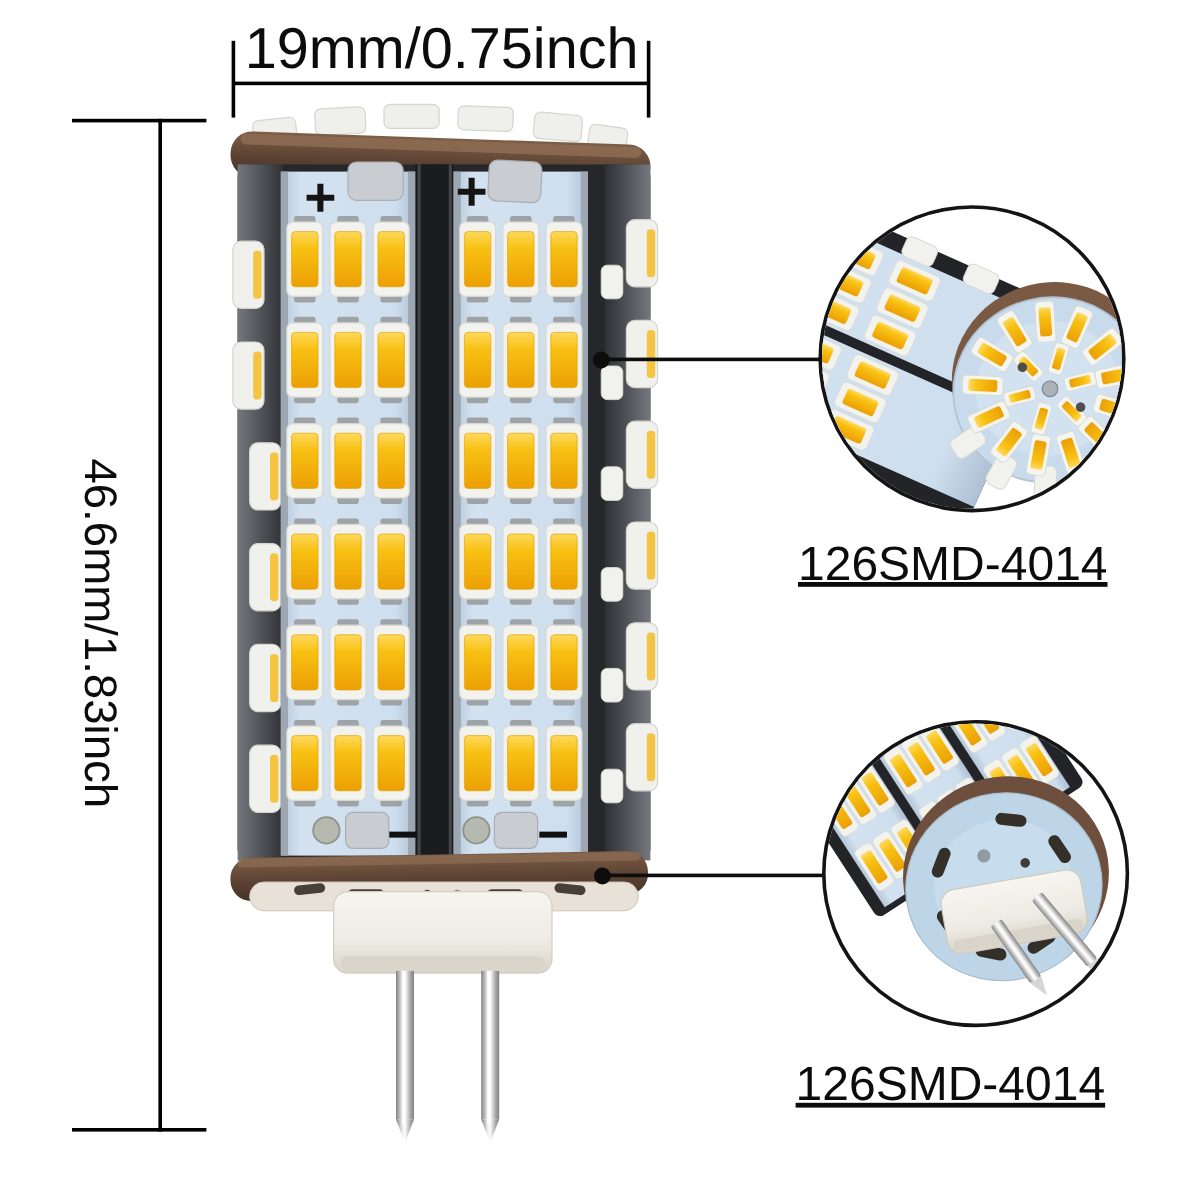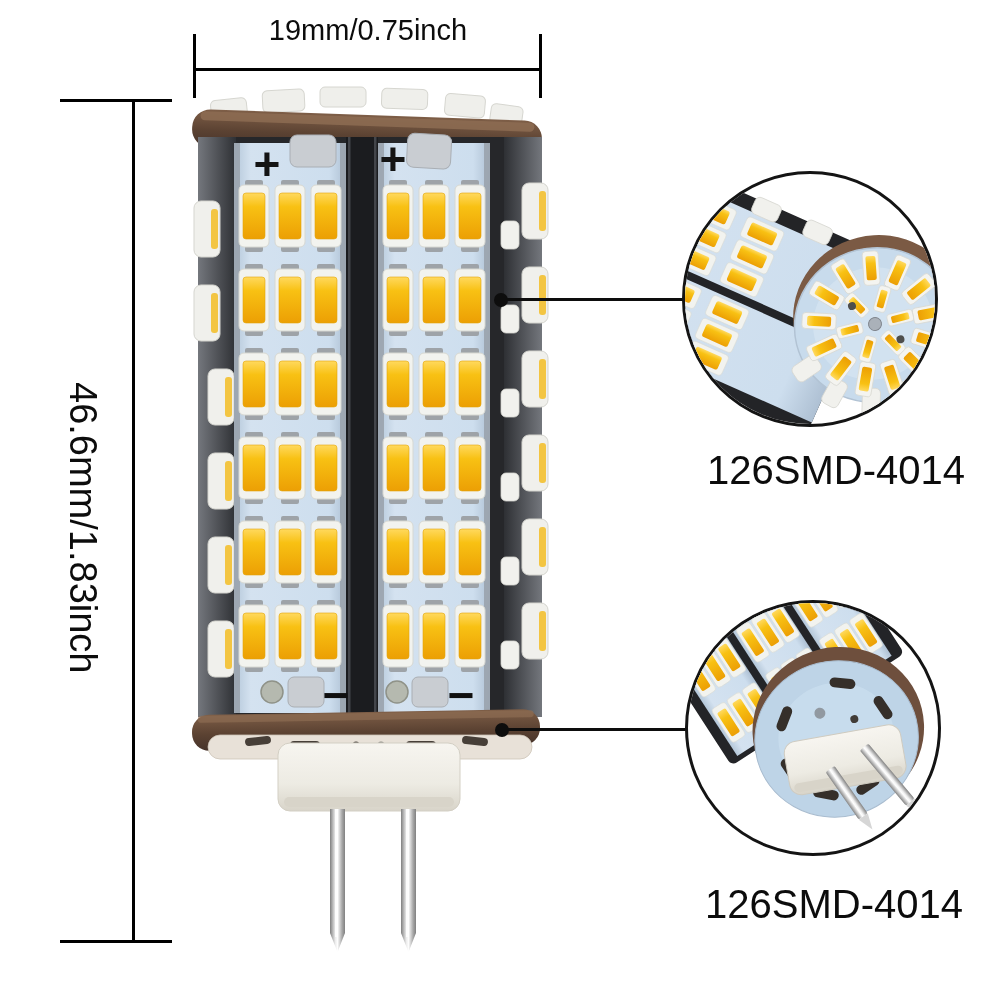--- a/index.html
+++ b/index.html
@@ -1,25 +1,25 @@
 <!DOCTYPE html>
 <html><head>
 <meta charset="utf-8">
 <style>
   html,body{margin:0;padding:0;background:#fff;}
   .canvas{position:relative;width:1000px;height:1000px;background:#ffffff;overflow:hidden;
           font-family:"Liberation Sans",sans-serif;color:#111;}
   .hline,.vline,.tick{position:absolute;background:#000;}
-  .dim-label{position:absolute;font-size:29px;color:#0c0c0c;text-align:center;white-space:nowrap;}
+  .dim-label{position:absolute;font-size:48px;color:#0c0c0c;text-align:center;white-space:nowrap;}
   .dim-label.vertical{transform:rotate(90deg);font-size:38px;}
   .callout-dot{position:absolute;width:14px;height:14px;border-radius:50%;background:#0d0d0d;}
   .callout-line{position:absolute;height:3px;background:#0d0d0d;}
   .inset{position:absolute;border:3px solid #141414;border-radius:50%;overflow:hidden;
          background:#fff;box-sizing:border-box;}
-  .inset-label{position:absolute;font-size:40px;color:#0c0c0c;text-align:right;white-space:nowrap;}
+  .inset-label{position:absolute;font-size:40px;color:#0c0c0c;text-align:left;white-space:nowrap;text-decoration:underline;}
   svg{display:block;}
   svg text{font-family:"Liberation Sans",sans-serif;}
 </style>
 </head>
 <body>
 
 <div class="canvas">
 
   <div class="dim-label" style="left:195px;top:14px;width:346px;">19mm/0.75inch</div>
   <div class="hline" style="left:195px;top:68px;width:346px;height:3px;"></div>

